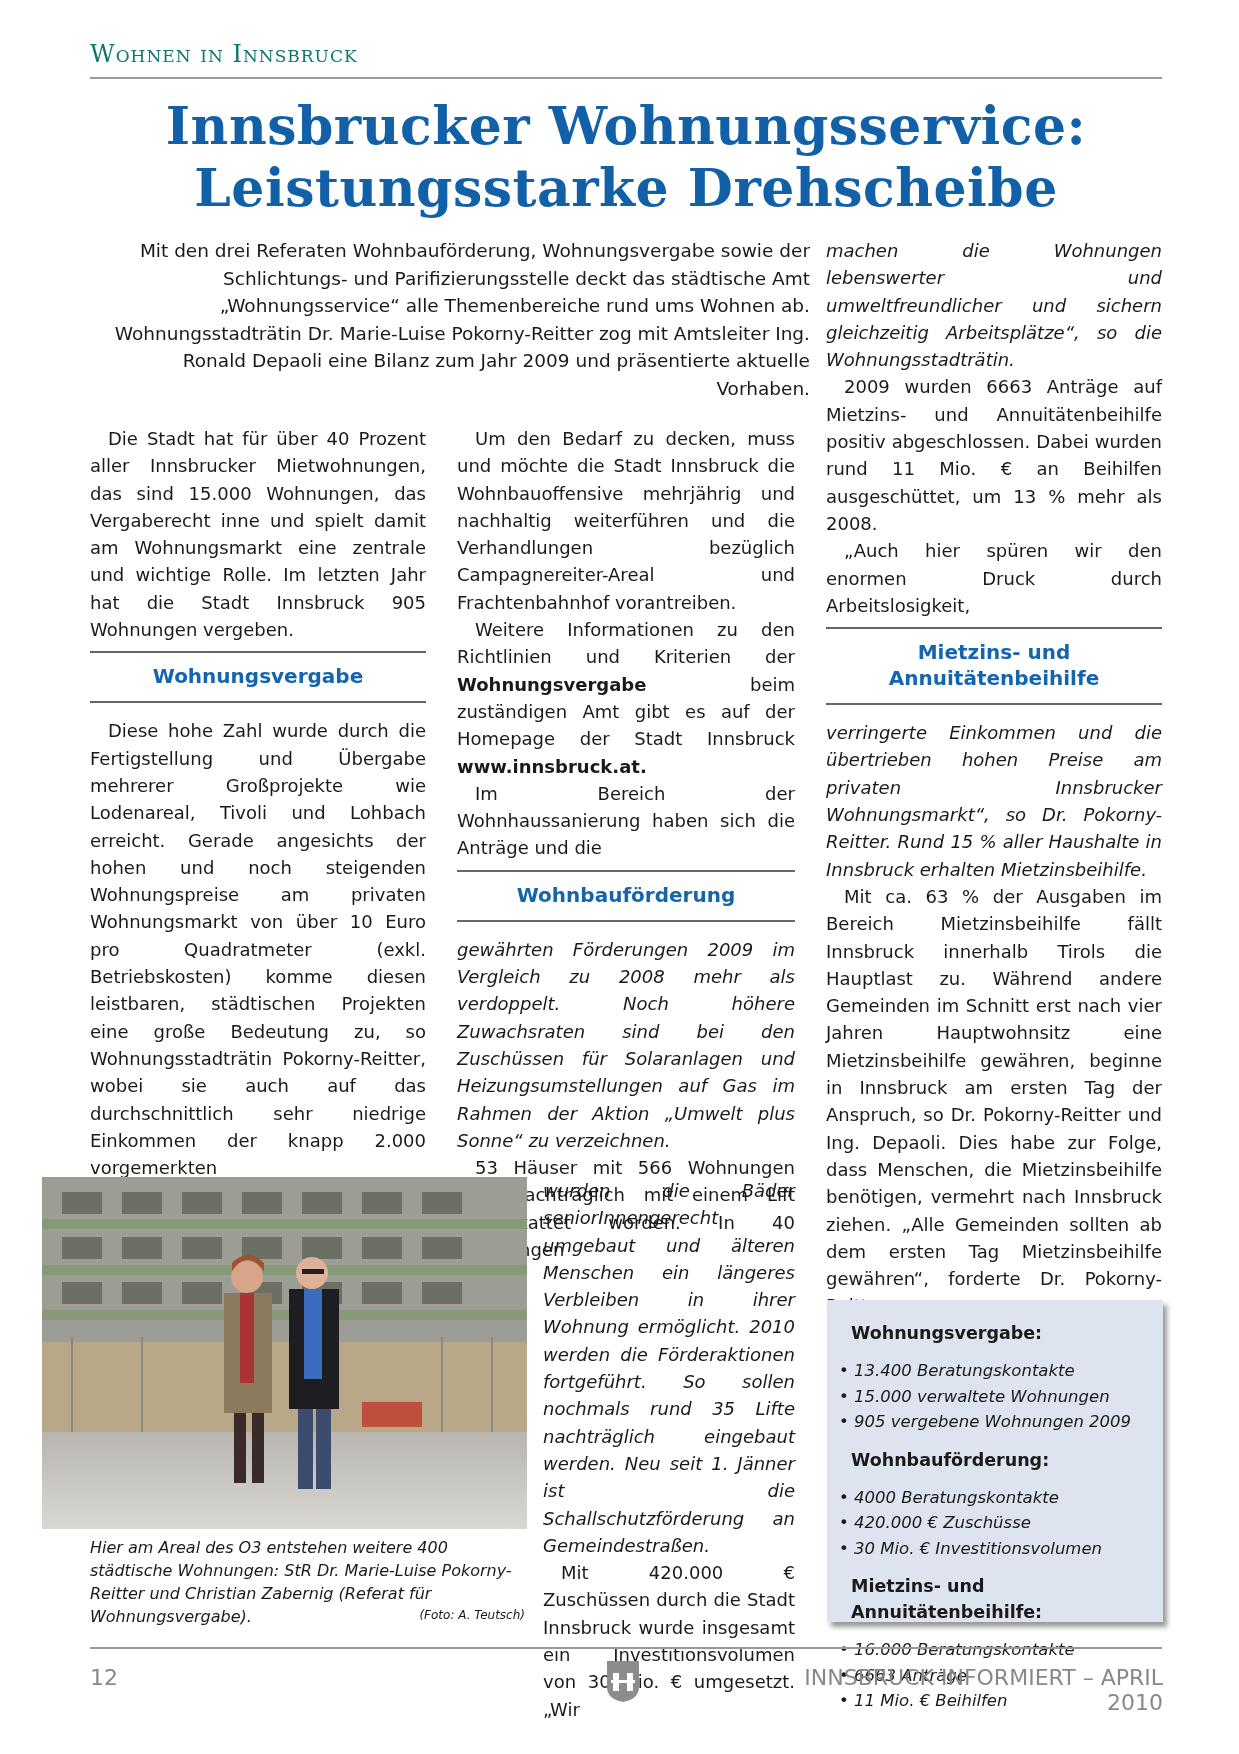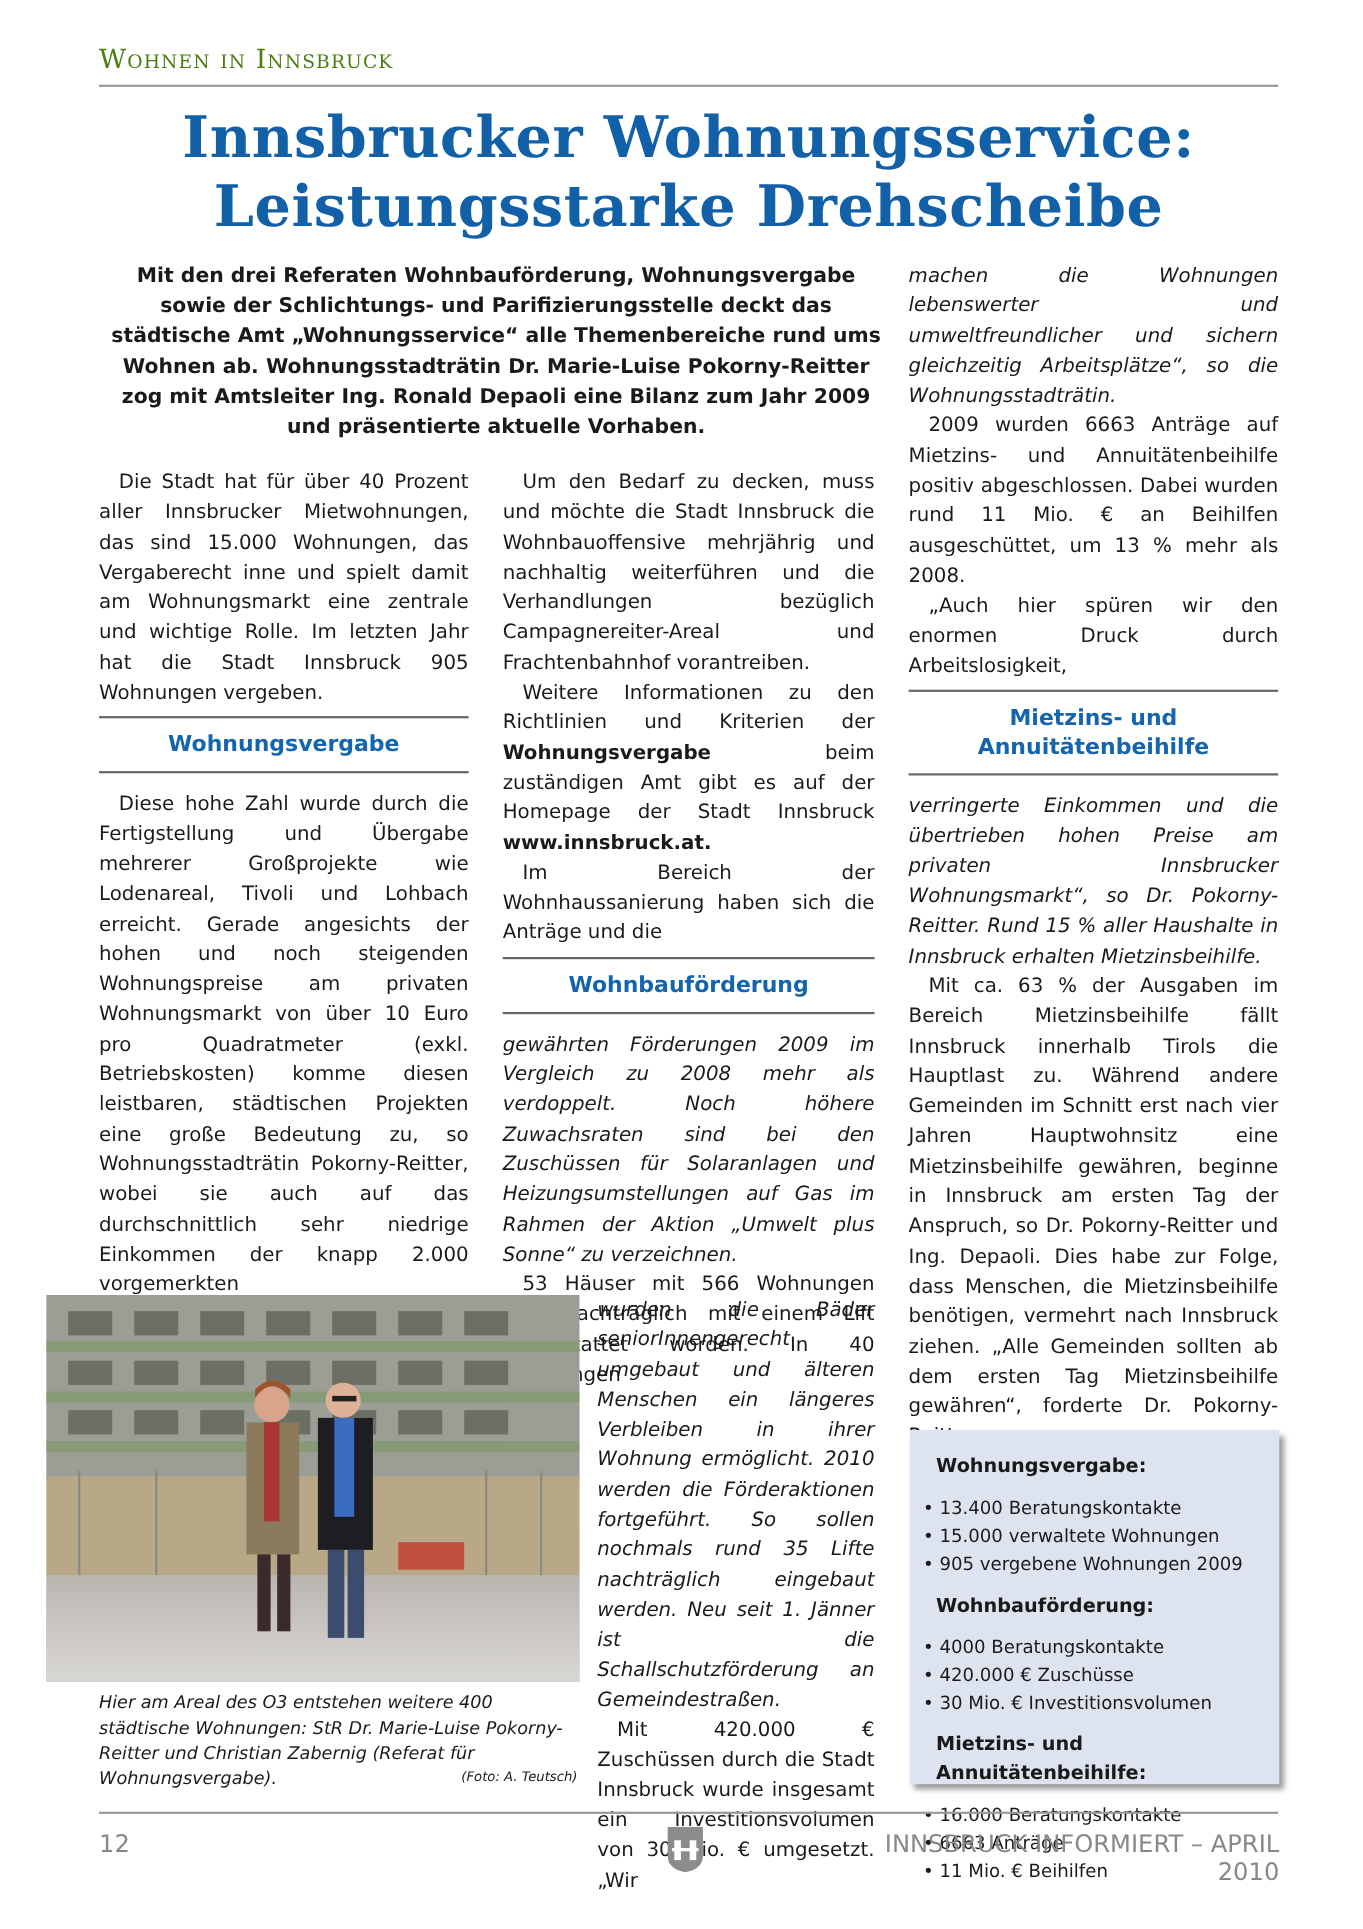--- a/index.html
+++ b/index.html
@@ -1,31 +1,31 @@
 <!DOCTYPE html>
 <html><head>
 <meta charset="utf-8">
 <style>
   html, body { margin:0; padding:0; background:#fff; }
   body { width:1239px; height:1754px; position:relative; overflow:hidden; font-family:"DejaVu Sans", sans-serif; color:#1a1a1a; }
   .abs { position:absolute; }
-  .rubric { left:90px; top:40px; font-family:"DejaVu Serif", serif; font-size:24px; color:#4d7c0f; letter-spacing:1px; font-variant:small-caps; }
+  .rubric { left:90px; top:40px; font-family:"DejaVu Serif", serif; font-size:24px; color:#0f766e; letter-spacing:1px; font-variant:small-caps; }
   .rule { background:#999; height:2px; }
   .title { left:90px; width:1072px; top:95px; text-align:center; font-family:"DejaVu Serif", serif; font-weight:bold; color:#1160a8; font-size:52px; line-height:62px; letter-spacing:0.5px; }
-  .lead { left:92px; width:718px; top:237px; text-align:center; font-weight:bold; font-size:18.5px; line-height:27.5px; }
+  .lead { left:92px; width:718px; top:237px; text-align:right; font-weight:normal; font-size:18.5px; line-height:27.5px; }
   .col { font-size:18px; line-height:27.3px; text-align:justify; }
   .col p { margin:0; text-indent:18px; }
   .col p.noindent { text-indent:0;font-style:italic; }
   .subhead { color:#1465ad; font-weight:bold; font-size:20px; text-align:center; line-height:26px; border-top:2px solid #666; border-bottom:2px solid #666; padding:10px 0 12px; margin:8px 0 14px; }
   .photo { left:42px; top:1177px; width:485px; height:352px; overflow:hidden; }
   .caption { left:90px; top:1536px; width:435px; font-style:italic; font-size:16px; line-height:23px; }
   .credit { left:380px; top:1608px; width:145px; text-align:right; font-style:italic; font-size:12px; }
   .factbox { left:827px; top:1300px; width:336px; height:322px; background:#dde3ef; box-shadow:4px 5px 5px #999; padding:8px 12px; box-sizing:border-box; font-size:16.5px; line-height:25.5px; }
   .factbox h4 { margin:12px; font-size:17.5px; font-weight:bold; line-height:26px; }
-  .factbox ul { margin:0; padding:0; list-style:none; }
+  .factbox ul { margin:0; padding:0; list-style:none;font-style:italic; }
   .factbox li::before { content:"• "; }
   .footer-num { left:90px; top:1665px; font-size:22px; color:#888; }
   .footer-pub { left:760px; top:1665px; width:403px; text-align:right; font-size:22px; color:#888; }
 </style>
 </head>
 <body>
 
 <div class="abs rubric">Wohnen in Innsbruck</div>
 <div class="abs rule" style="left:90px;top:77px;width:1072px;"></div>
 

